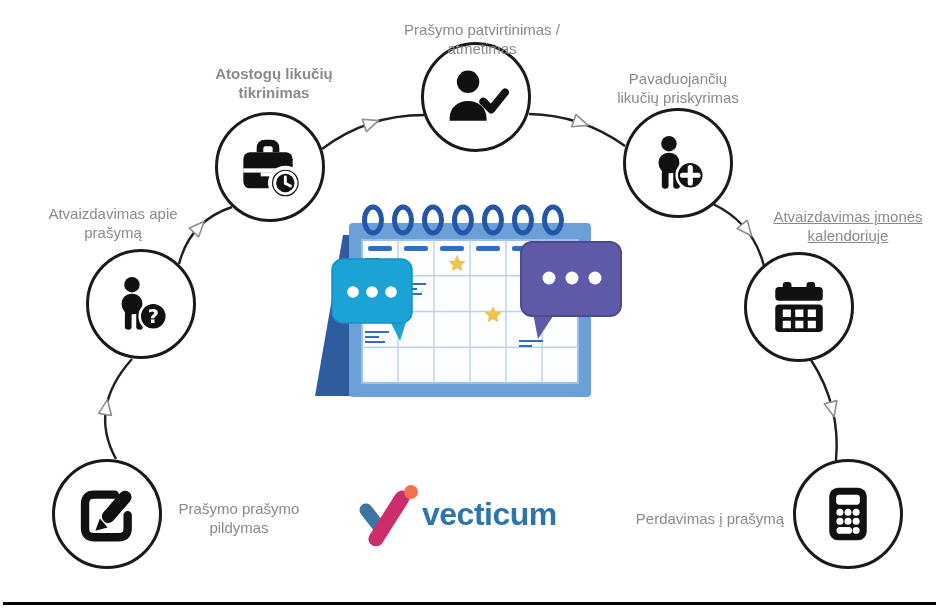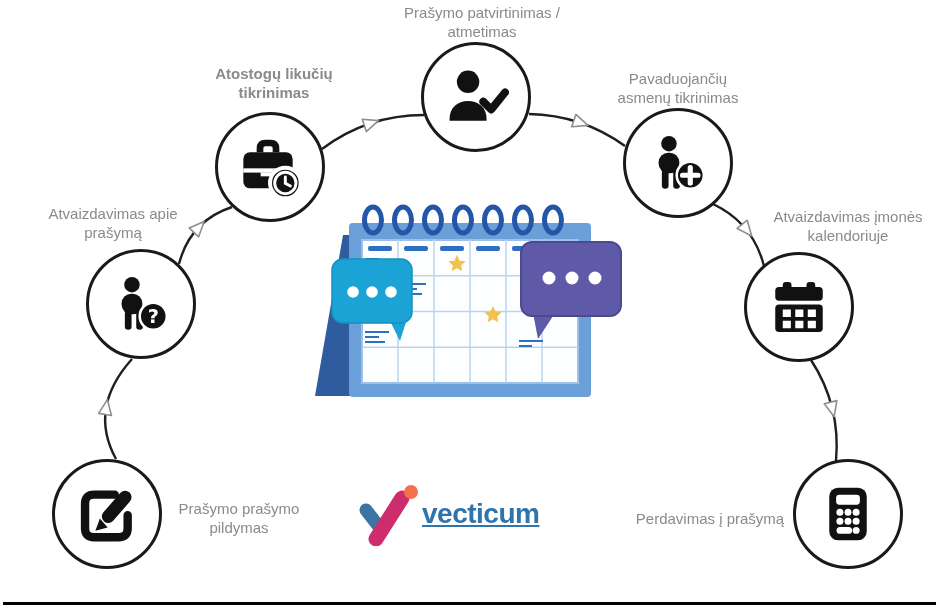--- a/index.html
+++ b/index.html
@@ -13,23 +13,22 @@
     position:absolute;width:104px;height:104px;border:3px solid #1a1a1a;border-radius:50%;
     background:#ffffff;display:flex;align-items:center;justify-content:center;box-sizing:content-box;
   }
   .step-label{
     position:absolute;color:#8a8a8a;font-size:15px;line-height:1.28;text-align:center;
     white-space:pre-line;
   }
   .illustration{position:absolute;left:305px;top:193px;}
   .logo{position:absolute;left:356px;top:482px;display:flex;align-items:center;}
   .logo-text{
-    color:#2e74ad;font-size:28px;font-weight:bold;letter-spacing:-0.5px;margin-left:2px;
+    color:#2e74ad;font-size:32px;font-weight:bold;letter-spacing:-0.5px;margin-left:2px;
     line-height:64px;
-    text-decoration:underline;
   }
   .bottom-rule{position:absolute;left:3px;right:0;top:602px;height:3px;background:#000000;}
 </style>
 </head>
 <body>
 
 <div class="stage">
 
   <svg class="connectors" viewBox="0 0 936 608">
     <g fill="none" stroke="#1f1f1f" stroke-width="2.4">
@@ -141,25 +140,25 @@
       </g>
     </svg>
   </div>
 
   <div class="step-label" style="left:159px;top:499px;width:160px;">Prašymo prašymo
 pildymas</div>
   <div class="step-label" style="left:33px;top:204px;width:160px;">Atvaizdavimas apie
 prašymą</div>
   <div class="step-label" style="left:194px;top:64px;width:160px;font-weight:bold;">Atostogų likučių
 tikrinimas</div>
-  <div class="step-label" style="left:392px;top:3px;width:180px;">Prašymo patvirtinimas /
+  <div class="step-label" style="left:392px;top:20px;width:180px;">Prašymo patvirtinimas /
 atmetimas</div>
   <div class="step-label" style="left:598px;top:69px;width:160px;">Pavaduojančių
-asmenų tikrinimas</div>
-  <div class="step-label" style="left:768px;top:207px;width:160px;">Atvaizdavimas įmonės
+likučių priskyrimas</div>
+  <div class="step-label" style="left:768px;top:207px;width:160px;text-decoration:underline;">Atvaizdavimas įmonės
 kalendoriuje</div>
   <div class="step-label" style="left:625px;top:509px;width:170px;">Perdavimas į prašymą</div>
 
   <svg class="illustration" width="330" height="215" viewBox="0 0 330 215">
     <polygon points="38,42 52,42 58,203 10,203" fill="#2e5c9e"></polygon>
     <rect x="44" y="30" width="242" height="174" rx="4" fill="#6b9fd8"></rect>
     <rect x="57" y="47" width="216" height="143" fill="#fdfeff" stroke="#9fc0e8" stroke-width="2"></rect>
     <g stroke="#bad3ee" stroke-width="1.5">
       <path d="M93,47 V190 M129,47 V190 M165,47 V190 M201,47 V190 M237,47 V190"></path>
       <path d="M57,82.7 H273 M57,118.5 H273 M57,154.2 H273"></path>

